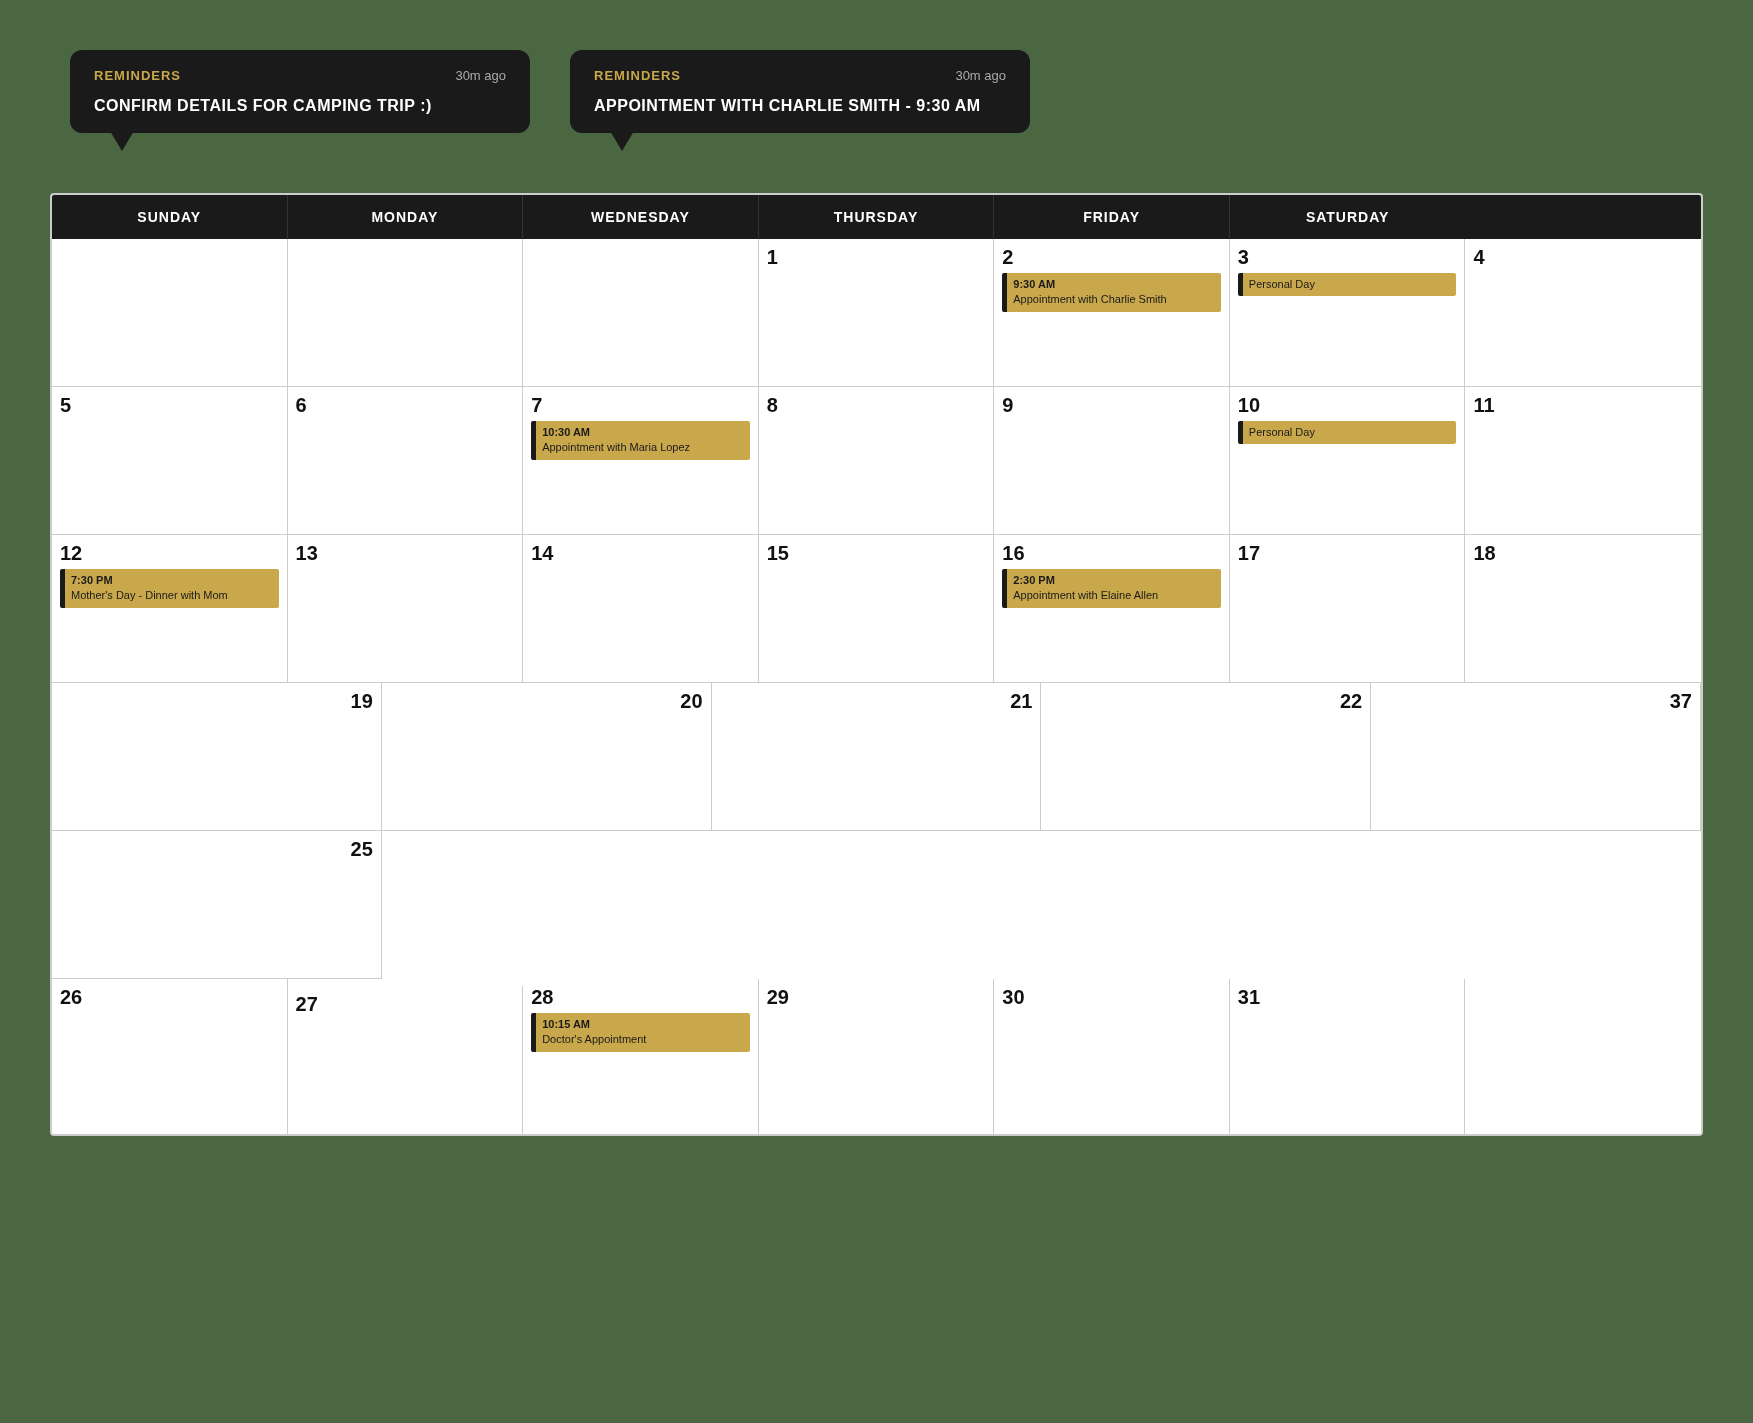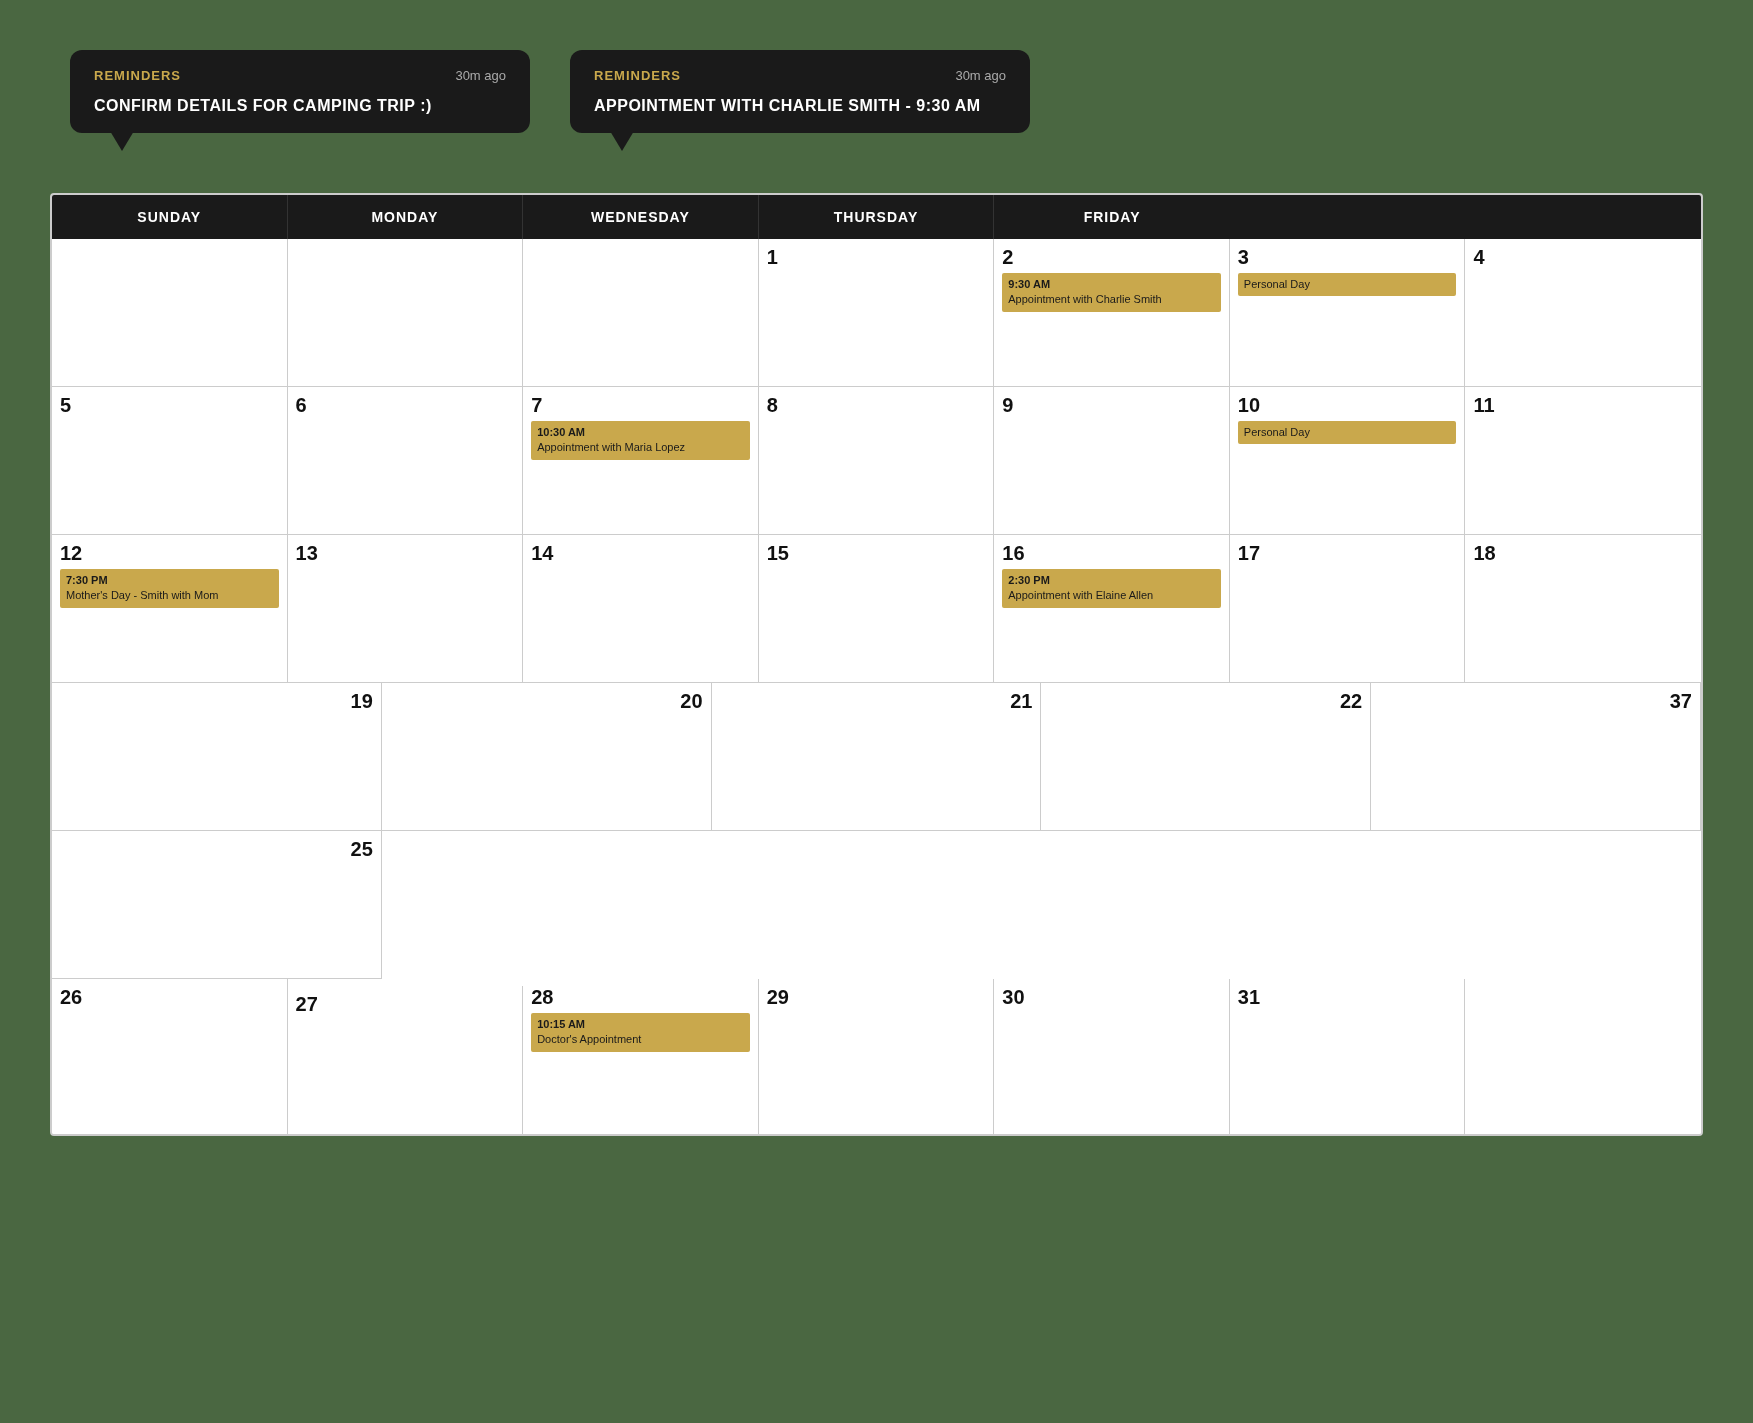--- a/index.html
+++ b/index.html
@@ -135,21 +135,20 @@
     }
 
     
     .event {
       display: flex;
       align-items: stretch;
       margin-top: 4px;
       border-radius: 2px;
       overflow: hidden;
       font-size: 11px;
-      flex-direction: column;
     }
 
     .event-bar {
       width: 5px;
       background-color: #1a1a1a;
       flex-shrink: 0;
     }
 
     .event-content {
       background-color: #c9a84c;
@@ -191,20 +190,21 @@
 </div>
 
 <div class="calendar-container">
 
   <div class="calendar-header">
     <div class="calendar-header-cell">SUNDAY</div>
     <div class="calendar-header-cell">MONDAY</div>
     <div class="calendar-header-cell">WEDNESDAY</div>
     <div class="calendar-header-cell">THURSDAY</div>
     <div class="calendar-header-cell">FRIDAY</div>
+    <div class="calendar-header-cell">SATURDAY</div>
   </div>
 
   <div class="calendar-grid">
     <div class="calendar-cell cell-empty"></div>
     <div class="calendar-cell cell-empty"></div>
     <div class="calendar-cell cell-empty"></div>
     <div class="calendar-cell">
       <div class="cell-number">1</div>
     </div>
     <div class="calendar-cell">
@@ -268,21 +268,21 @@
     </div>
   </div>
 
   <div class="calendar-grid">
     <div class="calendar-cell">
       <div class="cell-number">12</div>
       <div class="event">
         <div class="event-bar"></div>
         <div class="event-content">
           <span class="event-time">7:30 PM</span>
-          <span class="event-title">Mother's Day - Smith with Mom</span>
+          <span class="event-title">Mother's Day - Dinner with Mom</span>
         </div>
       </div>
     </div>
     <div class="calendar-cell">
       <div class="cell-number">13</div>
     </div>
     <div class="calendar-cell">
       <div class="cell-number">14</div>
     </div>
     <div class="calendar-cell">

